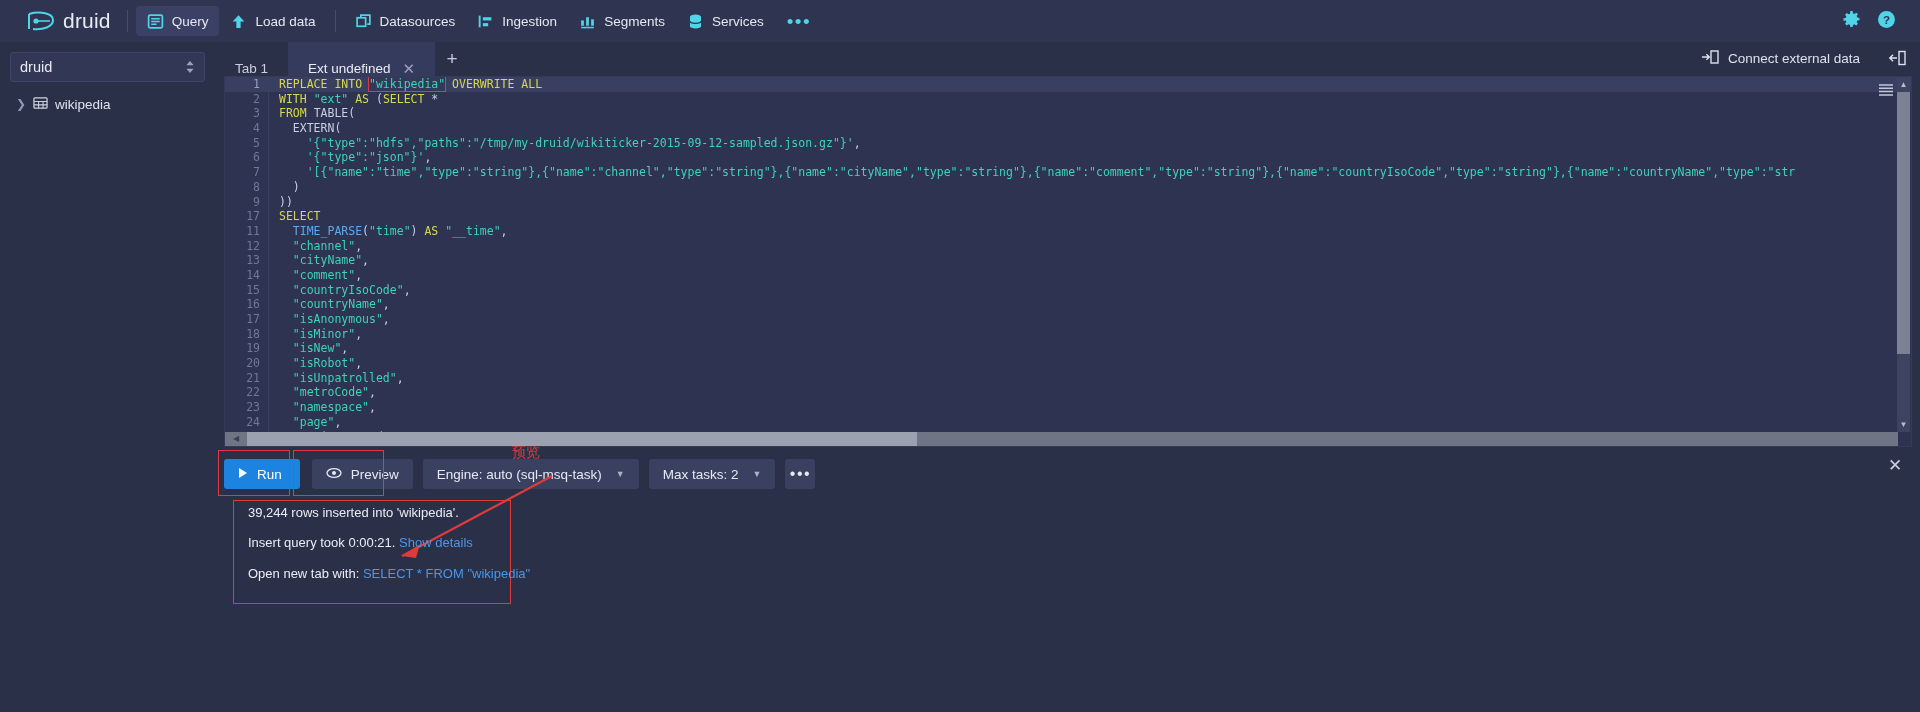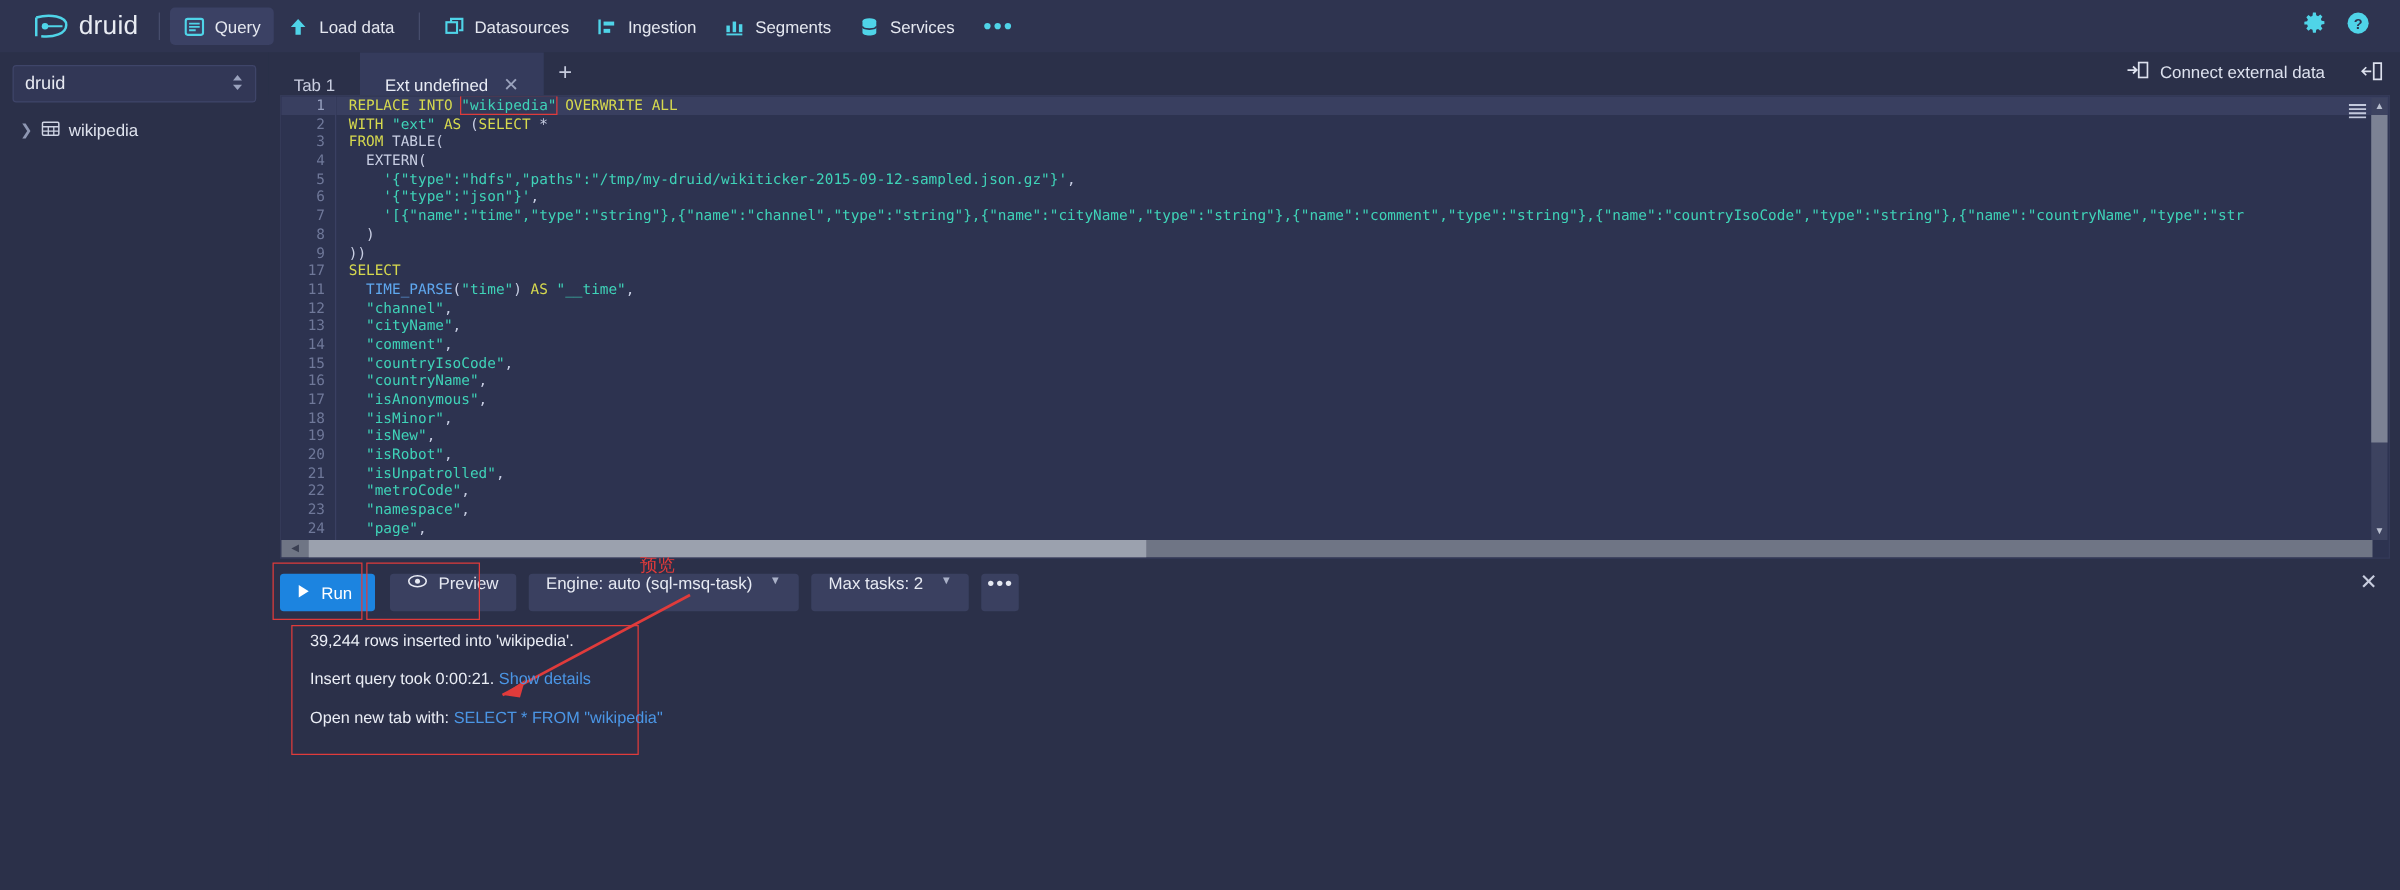--- a/index.html
+++ b/index.html
@@ -107,21 +107,21 @@
 
   
   .runbar { position: absolute; left: 224px; top: 458px; height: 32px; display: flex; align-items: center; gap: 2px;}
   .btn-run {
     height: 30px; background: #1c84e0; border-radius: 3px; color: #fff;
     display: flex; align-items: center; gap: 9px; padding: 0 18px 0 14px;
     font-size: 13.5px; cursor: pointer;
   }
   .btn-flat {
     height: 30px; background: #3a4060; border-radius: 3px; color: #e6e9f2;
-    display: flex; align-items: flex-start; gap: 9px; padding: 0 14px;
+    display: flex; align-items: center; gap: 9px; padding: 0 14px;
     font-size: 13.5px; cursor: pointer; white-space: nowrap;
   }
   .btn-flat .dd { color: #aab1c8; font-size: 9px; margin-left: 5px; }
   .btn-dots { width: 30px; justify-content: center; padding: 0; letter-spacing: 1.5px; font-size: 16px;}
   .ann-red { position: absolute; border: 1px solid #e03b3b; pointer-events: none; }
   .ann-txt { position: absolute; color: #e03b3b; font-size: 14px; }
 
   
   .result {
     position: absolute; left: 233px; top: 500px; width: 278px; padding: 5px 14px 14px 14px;

